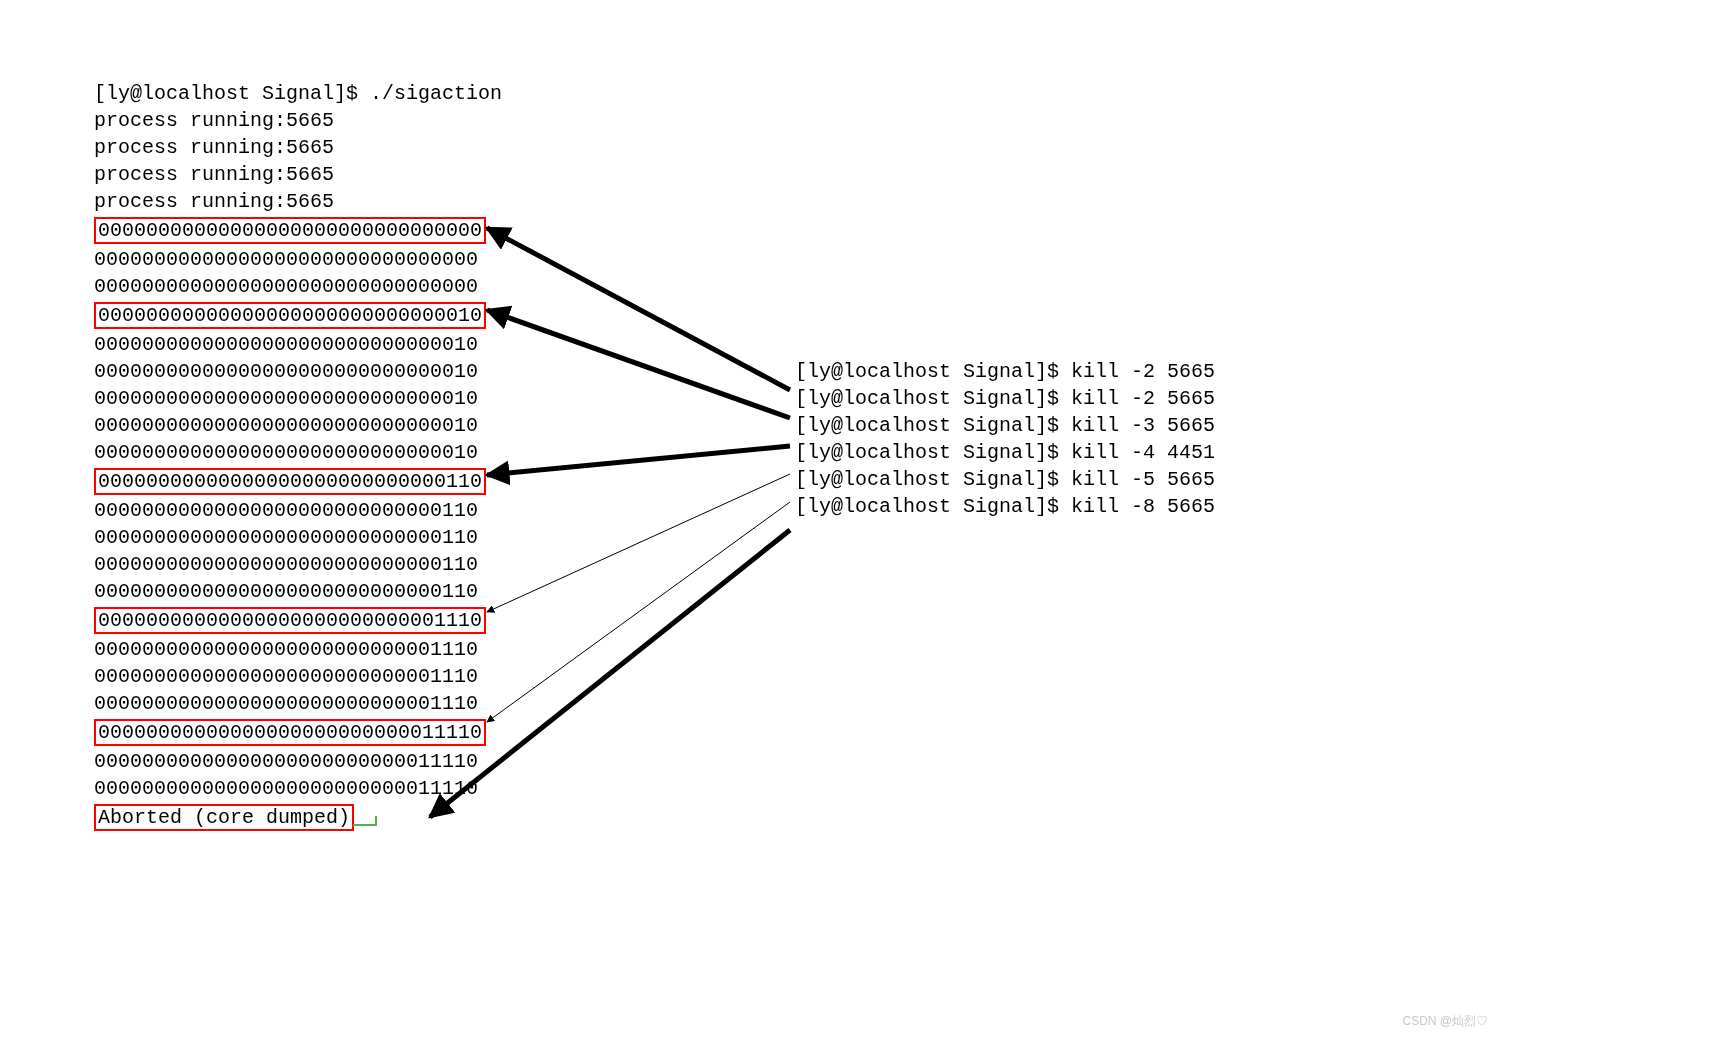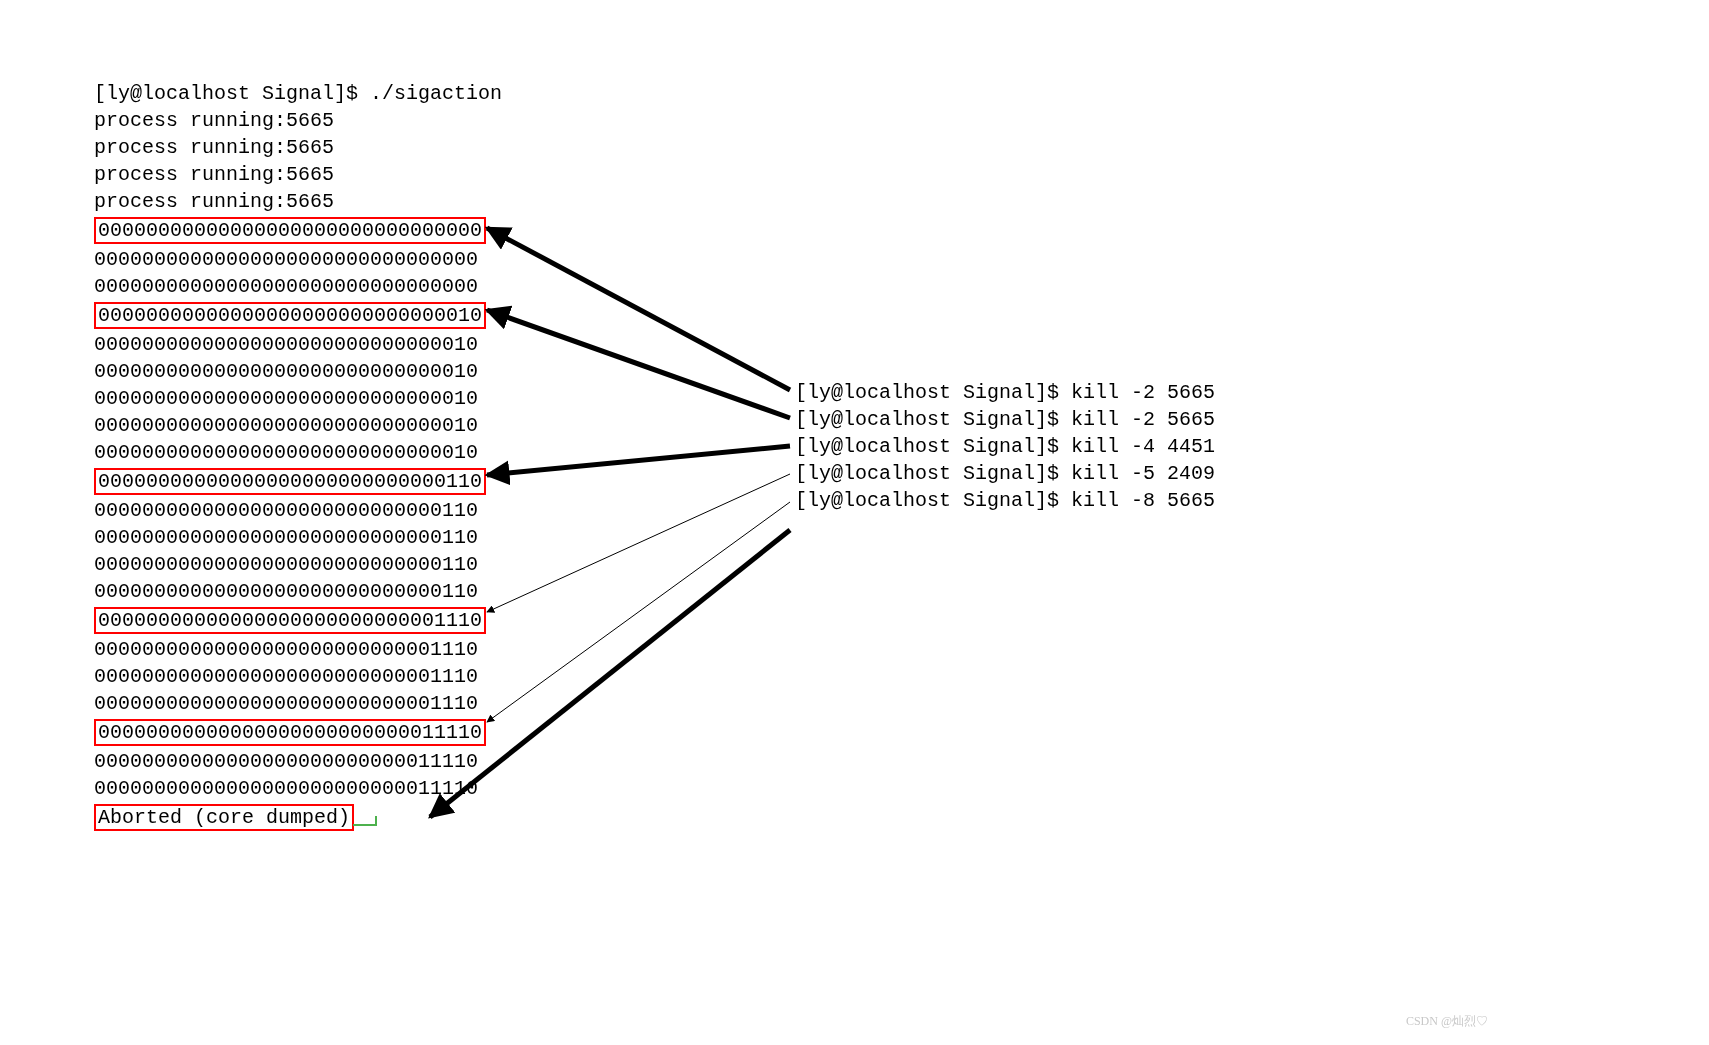--- a/index.html
+++ b/index.html
@@ -1,24 +1,24 @@
 <!DOCTYPE html>
 <html><head>
 <meta charset="utf-8">
 <style>
   html,body{margin:0;padding:0;background:#fff;color:#000;
     font-family:"Courier New",Consolas,monospace;font-size:20px;line-height:27px}
   .canvas{position:relative;width:1512px;height:1045px}
   .left{position:absolute;left:94px;top:80px}
-  .right{position:absolute;left:795px;top:379px}
+  .right{position:absolute;left:795px;top:358px}
   .line,.boxed{white-space:pre}
   .boxed{border:2px solid #f00;display:inline-block;padding:0 2px;
     line-height:23px;margin-top:2px;margin-bottom:2px}
   svg.arrows{position:absolute;left:0;top:0;width:1709px;height:1045px;pointer-events:none}
-  .watermark{position:absolute;right:24px;bottom:10px;font-family:Liberation Serif, serif;
+  .watermark{position:absolute;right:24px;bottom:10px;font-family:Liberation Sans, sans-serif;
     font-size:12px;color:#c8c8c8}
   .cursor-mark{position:absolute;left:353px;top:816px;width:22px;height:8px;
     border-bottom:2px solid #4db14d;border-right:2px solid #4db14d}
 </style>
 </head>
 <body>
 
 <div class="canvas">
 
   <div class="left">
@@ -51,22 +51,23 @@
         <div><span class="boxed">00000000000000000000000000011110</span></div>
         <div><span class="line">00000000000000000000000000011110</span></div>
         <div><span class="line">00000000000000000000000000011110</span></div>
         <div><span class="boxed">Aborted (core dumped)</span></div>
       </div>
   </div>
 
   <div class="right" id="right-block">
       <div class="line">[ly@localhost Signal]$ kill -2 5665</div>
       <div class="line">[ly@localhost Signal]$ kill -2 5665</div>
+      <div class="line">[ly@localhost Signal]$ kill -3 5665</div>
       <div class="line">[ly@localhost Signal]$ kill -4 4451</div>
-      <div class="line">[ly@localhost Signal]$ kill -5 2409</div>
+      <div class="line">[ly@localhost Signal]$ kill -5 5665</div>
       <div class="line">[ly@localhost Signal]$ kill -8 5665</div>
     </div>
 
   <svg class="arrows">
     <defs>
       <marker id="ah-thick" viewBox="0 0 10 10" refX="9" refY="5" markerWidth="5" markerHeight="5" orient="auto-start-reverse">
         <path d="M0,0 L10,5 L0,10 z" fill="#000"></path>
       </marker>
       <marker id="ah-thin" viewBox="0 0 10 10" refX="9" refY="5" markerWidth="8" markerHeight="8" orient="auto-start-reverse">
         <path d="M0,0 L10,5 L0,10 z" fill="#000"></path>

